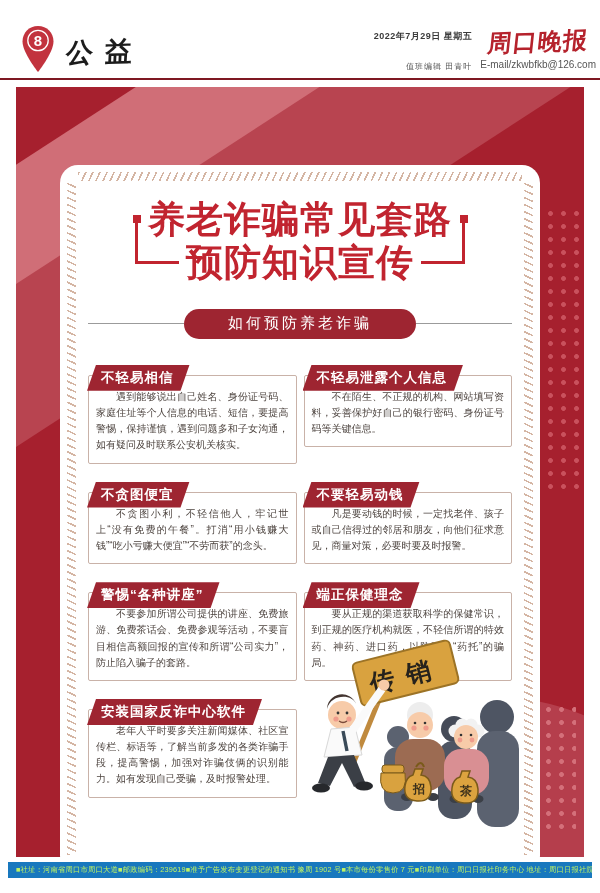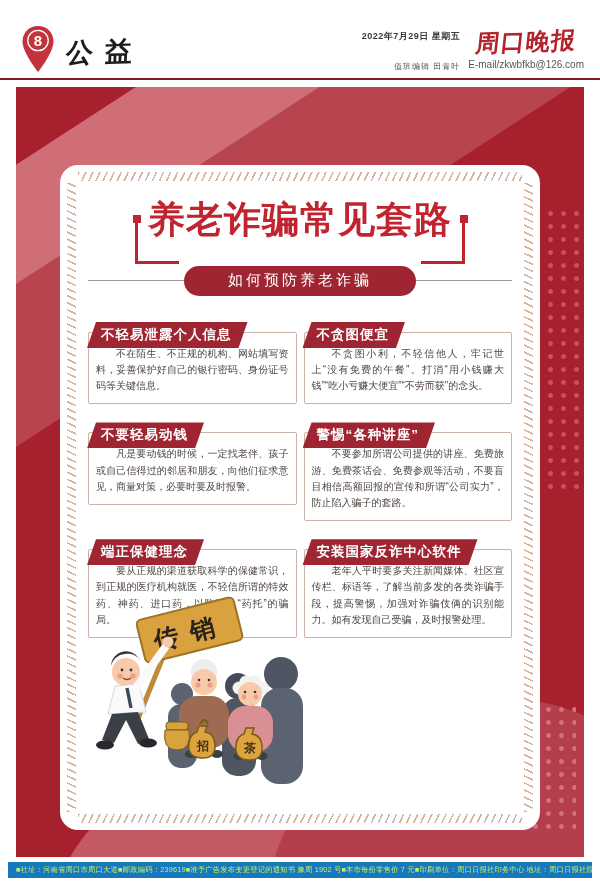--- a/index.html
+++ b/index.html
@@ -5,21 +5,21 @@
   * { margin:0; padding:0; box-sizing:border-box; }
   html,body { background:#e8e8e8; }
   body { font-family:"Liberation Sans","DejaVu Sans",sans-serif; }
   .page { position:relative; width:600px; height:893px; background:#ffffff; margin:0 auto; overflow:hidden; }
 
   
   .header { position:relative; height:84px; padding:26px 14px 0 20px; }
   .header-left { position:absolute; left:20px; top:24px; display:flex; align-items:flex-start; }
   .pin { position:relative; z-index:3; }
   .section-name { font-size:27px; font-weight:900; color:#1c1c1c; letter-spacing:12px; margin:10px 0 0 10px; transform:skewX(-5deg) rotate(-2deg); }
-  .header-right { position:absolute; right:16px; top:30px; display:flex; align-items:flex-start; gap:8px; }
+  .header-right { position:absolute; right:4px; top:30px; display:flex; align-items:flex-start; gap:8px; }
   .hr-col1 { text-align:right; }
   .date-line { font-size:9px; font-weight:bold; color:#3a3a3a; letter-spacing:.5px; }
   .editor-line { font-size:8px; color:#555; margin-top:18px; letter-spacing:1px; }
   .hr-col2 { text-align:center; }
   .masthead { font-size:24px; font-weight:900; color:#b5222c; letter-spacing:1px; transform:skewX(-8deg) rotate(-2deg); line-height:1; }
   .email-line { font-size:10px; color:#555; margin-top:5px; }
   .header-rule { position:absolute; left:0; right:0; bottom:4px; height:2px; background:#7e1822; }
 
   
   .poster { position:relative; width:568px; height:770px; margin:3px auto 0; background:#a6202e; overflow:hidden; }
@@ -106,30 +106,37 @@
     <div class="card">
       <div class="hatch hatch-top"></div>
       <div class="hatch hatch-bottom"></div>
       <div class="hatch hatch-left"></div>
       <div class="hatch hatch-right"></div>
 
       <div class="title-box">
         <div class="bk bk-l"></div>
         <div class="bk bk-r"></div>
         <div class="main-title">养老诈骗常见套路</div>
+        <div class="main-title">预防知识宣传</div>
       </div>
 
       <div class="pill-row">
         <div class="pill-line"></div>
         <div class="pill">如何预防养老诈骗</div>
         <div class="pill-line"></div>
       </div>
 
       <div class="grid">
 
+        <div class="block">
+          <div class="ribbon">不轻易相信</div>
+          <div class="box">
+              <div class="body-text">遇到能够说出自己姓名、身份证号码、家庭住址等个人信息的电话、短信，要提高警惕，保持谨慎，遇到问题多和子女沟通，如有疑问及时联系公安机关核实。</div>
+            </div>
+        </div>
 
         <div class="block">
           <div class="ribbon">不轻易泄露个人信息</div>
           <div class="box">
               <div class="body-text">不在陌生、不正规的机构、网站填写资料，妥善保护好自己的银行密码、身份证号码等关键信息。</div>
             </div>
         </div>
 
         <div class="block">
           <div class="ribbon">不贪图便宜</div>

